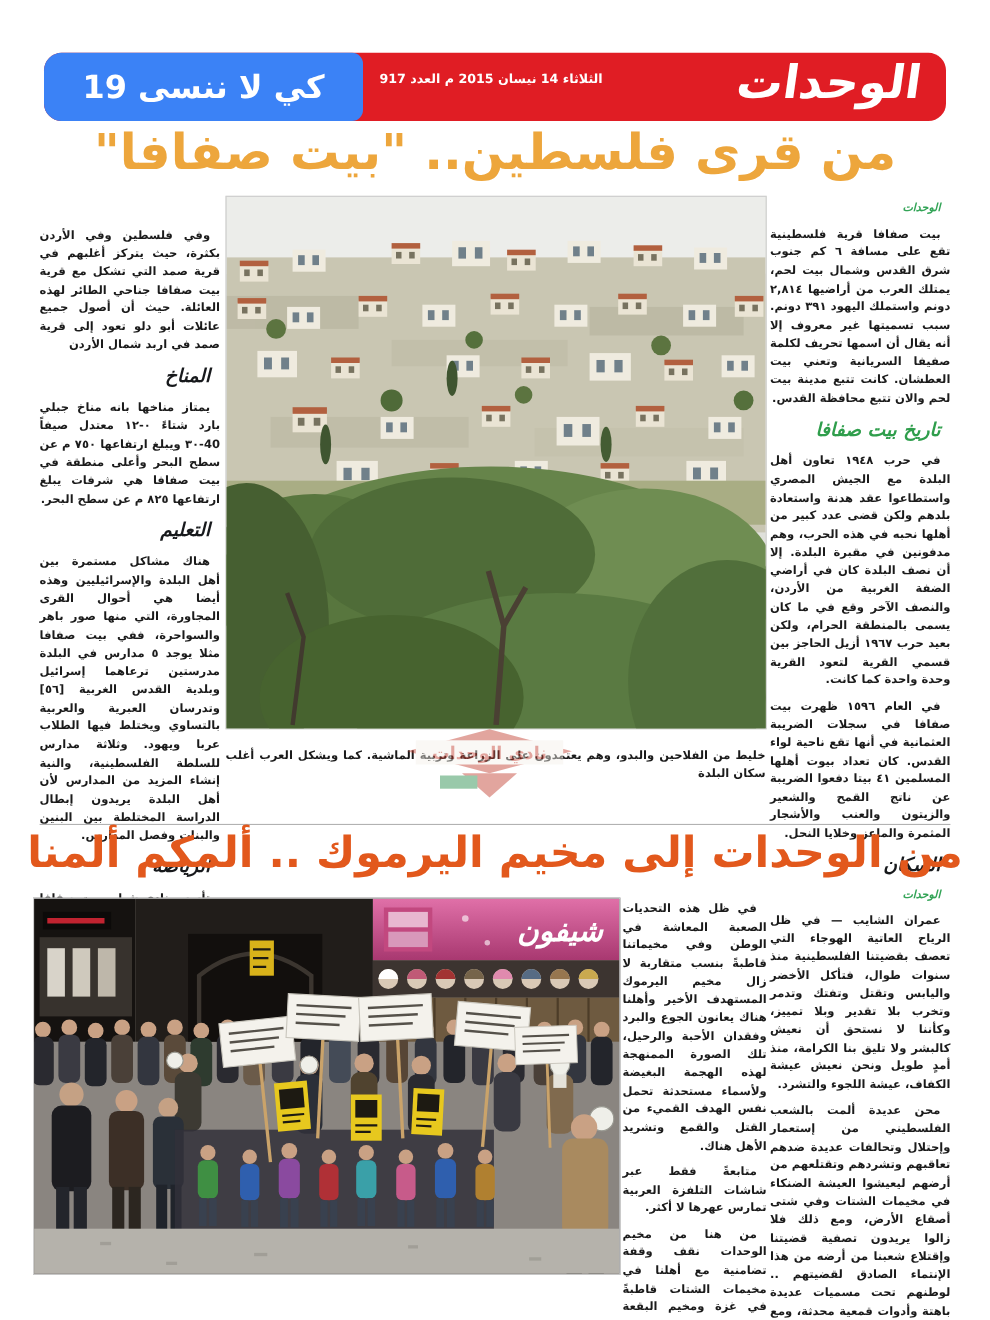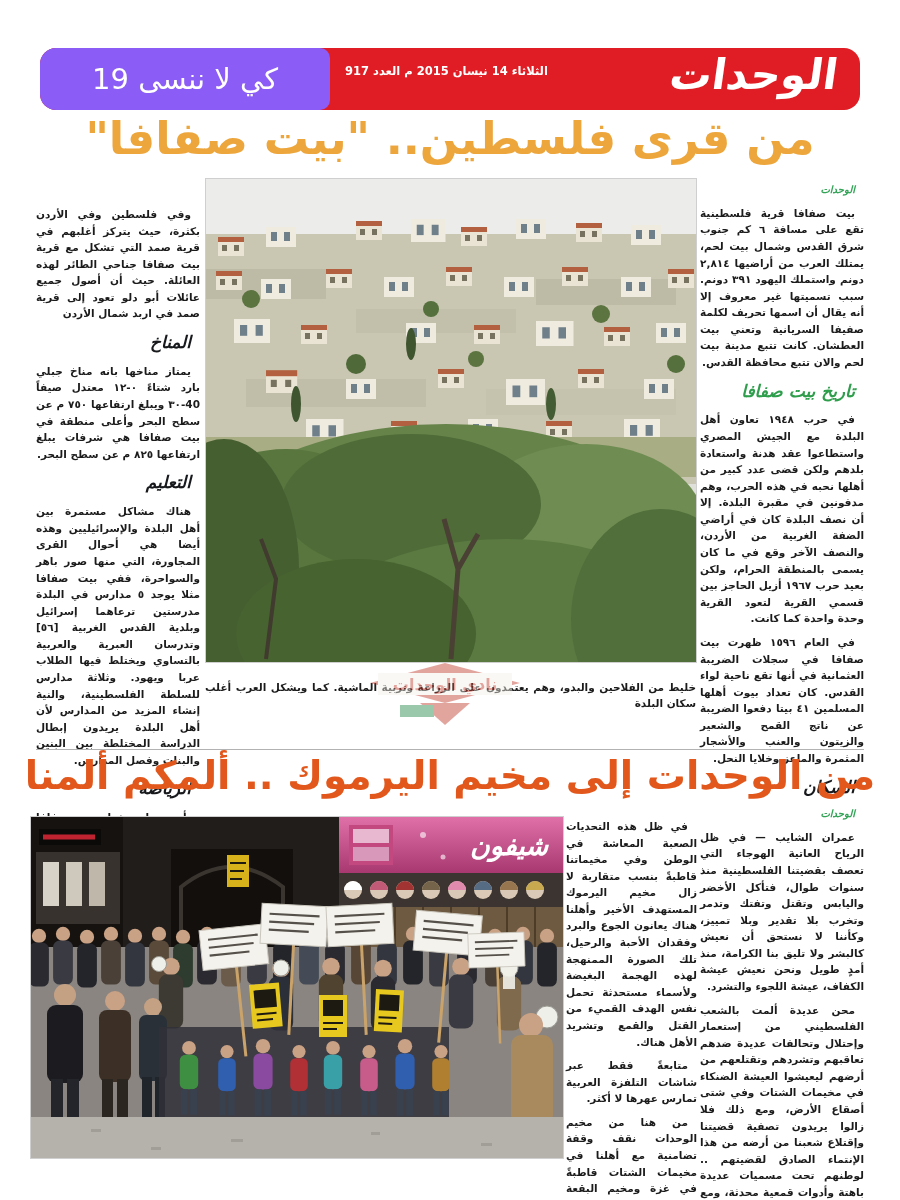--- a/index.html
+++ b/index.html
@@ -4,23 +4,23 @@
 <style>
   html,body{margin:0;padding:0;background:#ffffff;}
   .page{position:relative;width:900px;height:1200px;background:#fff;overflow:hidden;
         font-family:"DejaVu Sans",sans-serif;direction:rtl;}
   
   .header-bar{position:absolute;left:40px;top:48px;width:820px;height:62px;
               background:#e01d24;border-radius:16px;}
   .masthead{position:absolute;right:22px;top:2px;font-size:42px;font-weight:800;color:#fff;
             transform:skewX(-8deg);letter-spacing:-1px;}
   .header-date{position:absolute;left:305px;top:16px;font-size:11.5px;color:#fff;font-weight:700;direction:rtl;}
-  .slogan-pill{position:absolute;left:0;top:0;width:290px;height:62px;background:#8b5cf6;
+  .slogan-pill{position:absolute;left:0;top:0;width:290px;height:62px;background:#3b82f6;
                border-radius:16px 10px 10px 16px;display:flex;align-items:center;justify-content:center;
-               font-size:29px;color:#fff;font-weight:400;}
+               font-size:29px;color:#fff;font-weight:700;}
   
   .headline1{position:absolute;top:112px;left:0;width:100%;margin:0;text-align:center;
              font-size:45px;font-weight:800;color:#eda63c;}
   .headline2{position:absolute;top:753px;left:0;width:100%;margin:0;text-align:center;
              font-size:39px;font-weight:800;color:#e2581c;}
   .divider{position:absolute;top:749px;left:36px;width:828px;height:1px;background:#b2b2b2;}
   
   .text-col{position:absolute;font-size:10.5px;color:#1b1b1b;}
   .text-col p{margin:0 0 7px;text-align:justify;line-height:1.58;font-weight:600;text-indent:9px;}
   .col-heading{text-align:center;font-weight:800;font-size:17px;color:#17191c;margin:7px 0 8px;text-indent:0;font-style:italic;}

